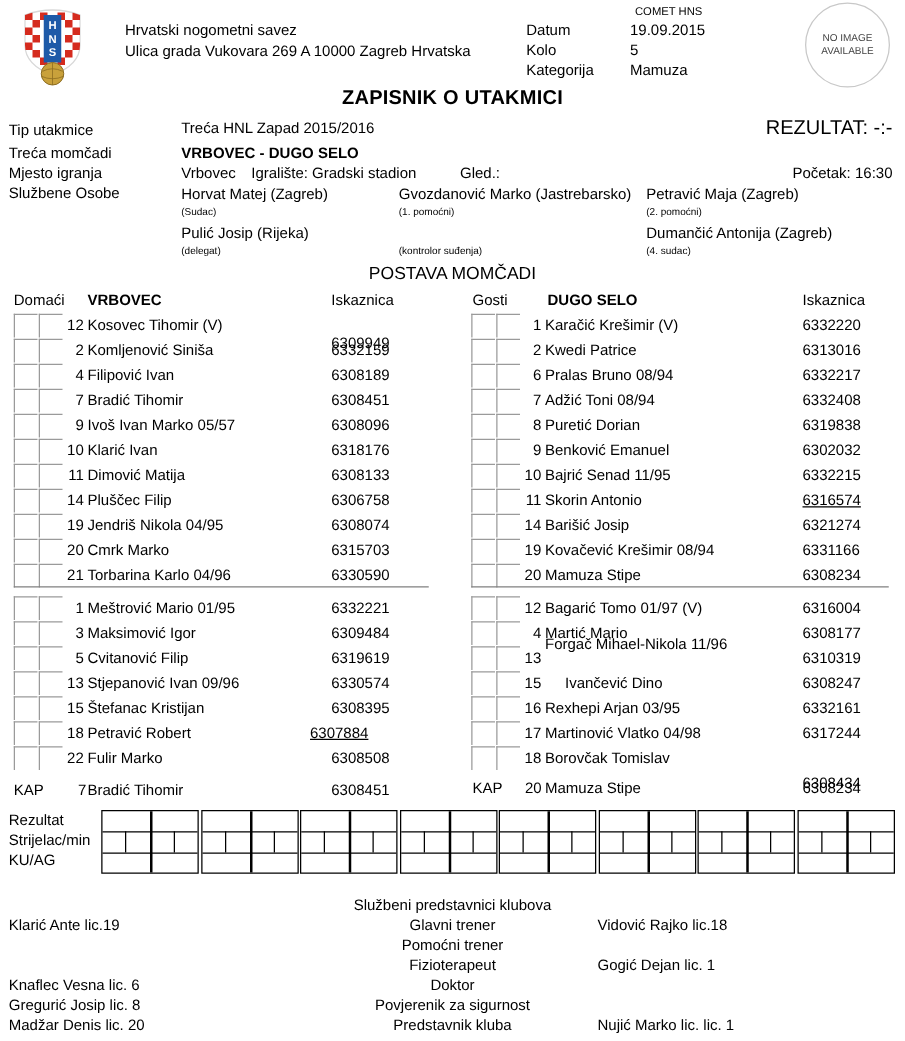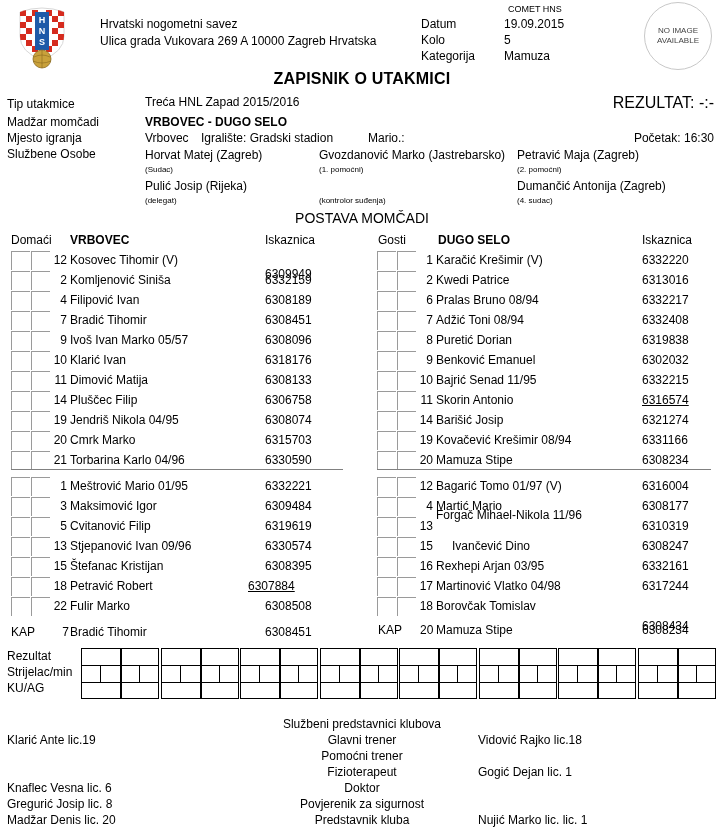--- a/index.html
+++ b/index.html
@@ -76,26 +76,26 @@
 <div class="noimg">
   <span>NO IMAGE</span>
   <span>AVAILABLE</span>
 </div>
 
 <div class="title">ZAPISNIK O UTAKMICI</div>
 <div class="rez">REZULTAT: -:-</div>
 
 <div class="abs t12" style="left:7px; top:97px;">Tip utakmice</div>
 <div class="abs t12" style="left:145px; top:95px;">Treća HNL Zapad 2015/2016</div>
-<div class="abs t12" style="left:7px; top:115px;">Madžar momčadi</div>
+<div class="abs t12" style="left:7px; top:115px;">Treća momčadi</div>
 <div class="abs t12 bold" style="left:145px; top:115px;">VRBOVEC - DUGO SELO</div>
 <div class="abs t12" style="left:7px; top:131px;">Mjesto igranja</div>
 <div class="abs t12" style="left:145px; top:131px;">Vrbovec</div>
 <div class="abs t12" style="left:201px; top:131px;">Igralište: Gradski stadion</div>
-<div class="abs t12" style="left:368px; top:131px;">Mario.:</div>
+<div class="abs t12" style="left:368px; top:131px;">Gled.:</div>
 <div class="abs t12" style="right:10px; top:131px;">Početak: 16:30</div>
 <div class="abs t12" style="left:7px; top:147px;">Službene Osobe</div>
 
 <div class="abs t12" style="left:145px; top:148px;">Horvat Matej (Zagreb)</div>
 <div class="abs small" style="left:145px; top:165px;">(Sudac)</div>
 <div class="abs t12" style="left:319px; top:148px;">Gvozdanović Marko (Jastrebarsko)</div>
 <div class="abs small" style="left:319px; top:165px;">(1. pomoćni)</div>
 <div class="abs t12" style="left:517px; top:148px;">Petravić Maja (Zagreb)</div>
 <div class="abs small" style="left:517px; top:165px;">(2. pomoćni)</div>
 <div class="abs t12" style="left:145px; top:179px;">Pulić Josip (Rijeka)</div>

